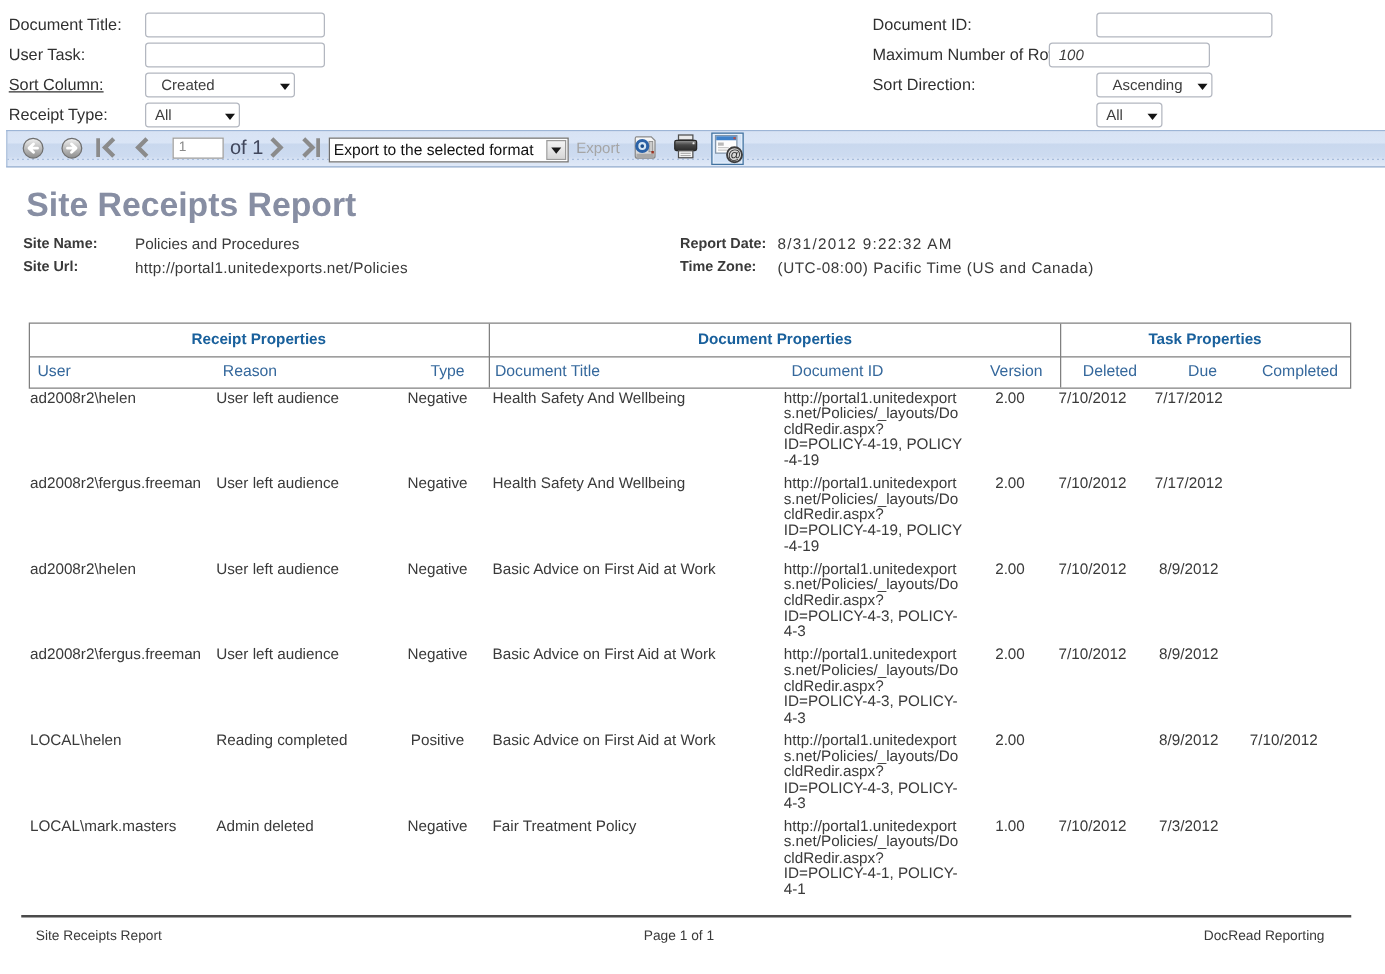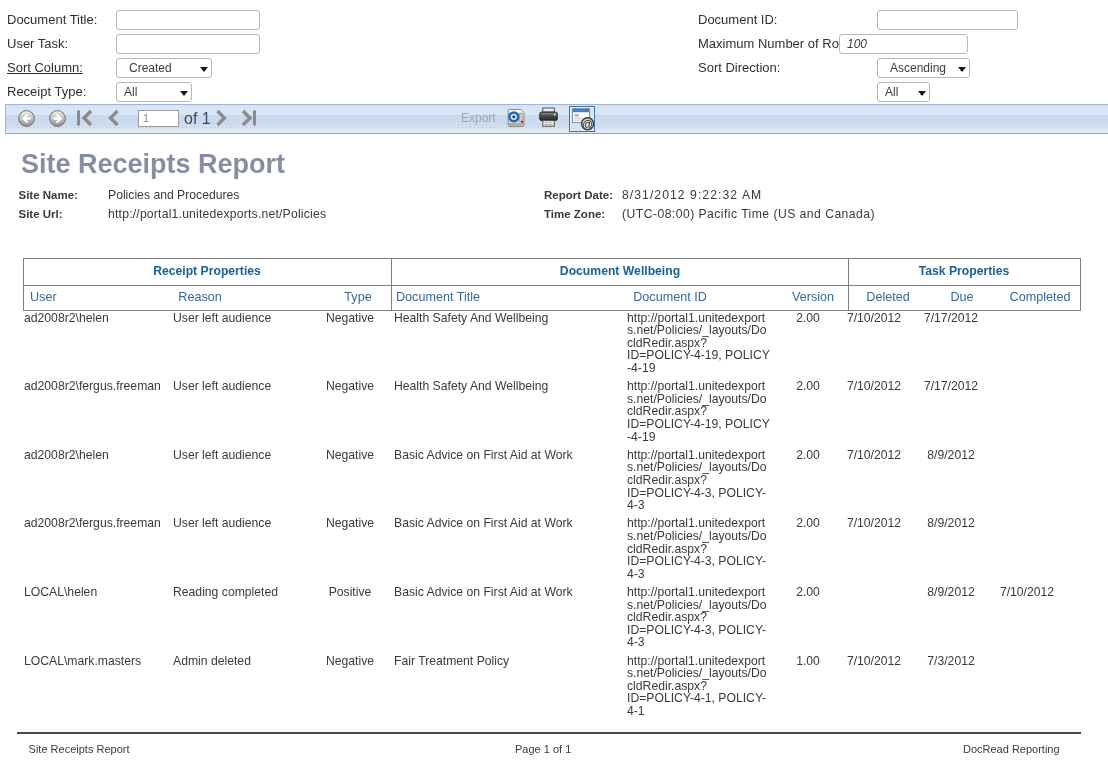--- a/index.html
+++ b/index.html
@@ -17,21 +17,21 @@
 </style>
 </head>
 <body>
 
 <div class="lbl" style="left:7px; top:10px;">Document Title:</div>
 <div class="lbl" style="left:7px; top:34px;">User Task:</div>
 <div class="lbl" style="left:7px; top:58px;text-decoration:underline;">Sort Column:</div>
 <div class="lbl" style="left:7px; top:82px;">Receipt Type:</div>
 <div class="inp" style="left:116px; top:10px; width:144px;"></div>
 <div class="inp" style="left:116px; top:34px; width:144px;"></div>
-<div class="sel" style="left:116px; top:58px; width:96px;padding-left:12px;">Created</div>
+<div class="sel" style="left:116px; top:58px; width:120px;padding-left:12px;">Created</div>
 <div class="sel" style="left:116px; top:82px; width:76px;">All</div>
 
 <div class="lbl" style="left:698px; top:10px;">Document ID:</div>
 <div class="lbl" style="left:698px; top:34px;">Maximum Number of Rows:</div>
 <div class="lbl" style="left:698px; top:58px;">Sort Direction:</div>
 <div class="lbl" style="left:698px; top:82px;margin-top:24px;">Overdue:</div>
 <div class="inp" style="left:877px; top:10px; width:141px;"></div>
 <div class="inp" style="left:839px; top:34px; width:129px;font-style:italic;">100</div>
 <div class="sel" style="left:877px; top:58px; width:93px;padding-left:12px;">Ascending</div>
 <div class="sel" style="left:877px; top:82px; width:53px;">All</div>
@@ -69,20 +69,26 @@
   <div class="abs" style="left:138px; top:6px; width:41px; height:17px; background:#fff; border:1px solid #9b9b9b; font-size:11px; color:#8a8a8a; line-height:15px; padding-left:4px;">1</div>
   <div class="abs" style="left:184px; top:5px; font-size:16px; color:#41475c; line-height:19px;">of 1</div>
   <svg class="abs" style="left:214px; top:5px;" width="16" height="18" viewBox="0 0 16 18">
     <path d="M3.5 2 L10.5 9 L3.5 16" stroke="#8b8b8b" stroke-width="3.4" fill="none"></path>
   </svg>
   <svg class="abs" style="left:240px; top:5px;" width="19" height="18" viewBox="0 0 19 18">
     <path d="M3 2 L10 9 L3 16" stroke="#8b8b8b" stroke-width="3.4" fill="none"></path>
     <path d="M14.5 1.5 V16.5" stroke="#8b8b8b" stroke-width="3"></path>
   </svg>
 
+  <div class="abs" style="left:263px; top:6px; width:192px; height:20px; background:#fff; border:1px solid #707070;">
+    <div class="abs" style="left:3px; top:0; font-size:12.5px; color:#111; line-height:18px;">Export to the selected format</div>
+    <div class="abs" style="right:1px; top:1px; width:16px; height:16px; background:linear-gradient(180deg,#f4f4f4,#d6d6d6); border:1px solid #9a9a9a;">
+      <div class="abs" style="left:3px; top:5px; width:0; height:0; border-left:4px solid transparent; border-right:4px solid transparent; border-top:5px solid #1a1a1a;"></div>
+    </div>
+  </div>
   <div class="abs" style="left:461px; top:5px; font-size:12px; color:#a5a5a5; line-height:19px;">Export</div>
 
   <svg class="abs" style="left:506px; top:4px;" width="21" height="21" viewBox="0 0 21 21">
     <defs>
         <linearGradient id="zg" x1="0" y1="0" x2="0" y2="1">
       <stop offset="0" stop-color="#fbfbfb"></stop>
           <stop offset="0.6" stop-color="#e2e2e2"></stop>
           <stop offset="1" stop-color="#c7c7c7"></stop>
     </linearGradient>
       </defs>
@@ -133,21 +139,21 @@
 <div class="t d" style="left:622px; top:189.4px; letter-spacing:1.05px;">8/31/2012 9:22:32 AM</div>
 <div class="t d" style="left:544px; top:208.2px; font-size:11.5px; font-weight:bold;">Time Zone:</div>
 <div class="t d" style="left:622px; top:208.4px; letter-spacing:.45px;">(UTC-08:00) Pacific Time (US and Canada)</div>
 
 <div class="abs" style="left:23px; top:258px; width:1058px; height:53px; border:1px solid #808080;">
   <div class="abs" style="left:0; top:26px; width:100%; height:1px; background:#808080;"></div>
   <div class="abs" style="left:367px; top:0; width:1px; height:100%; background:#808080;"></div>
   <div class="abs" style="left:824px; top:0; width:1px; height:100%; background:#808080;"></div>
 </div>
 <div class="t hb ctr" style="left:207px; top:264px;">Receipt Properties</div>
-<div class="t hb ctr" style="left:620px; top:264px;">Document Wellbeing</div>
+<div class="t hb ctr" style="left:620px; top:264px;">Document Properties</div>
 <div class="t hb ctr" style="left:964px; top:264px;">Task Properties</div>
 <div class="t hc" style="left:30px; top:290.3px;">User</div>
 <div class="t hc ctr" style="left:200px; top:290.3px;">Reason</div>
 <div class="t hc ctr" style="left:358px; top:290.3px;">Type</div>
 <div class="t hc" style="left:396px; top:290.3px;">Document Title</div>
 <div class="t hc ctr" style="left:670px; top:290.3px;">Document ID</div>
 <div class="t hc ctr" style="left:813px; top:290.3px;">Version</div>
 <div class="t hc ctr" style="left:888px; top:290.3px;">Deleted</div>
 <div class="t hc ctr" style="left:962px; top:290.3px;">Due</div>
 <div class="t hc ctr" style="left:1040px; top:290.3px;">Completed</div>

